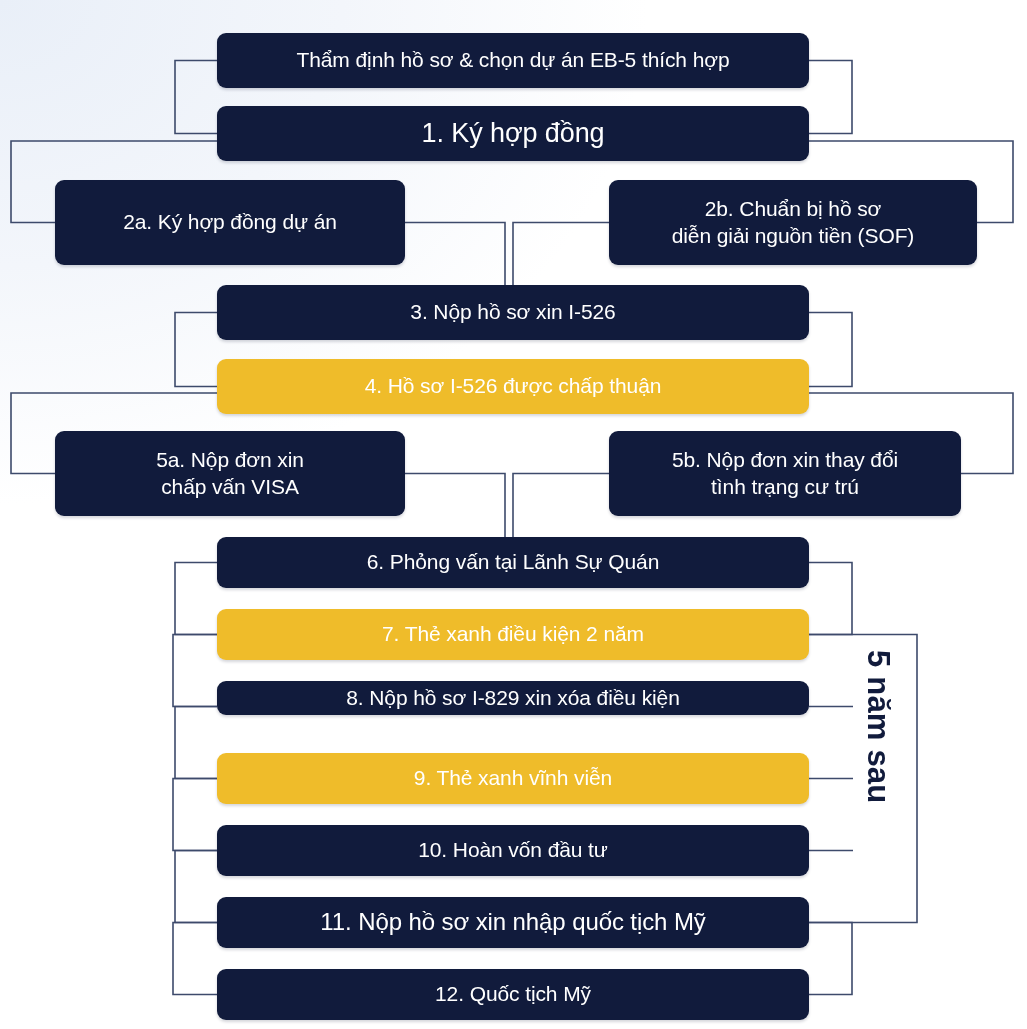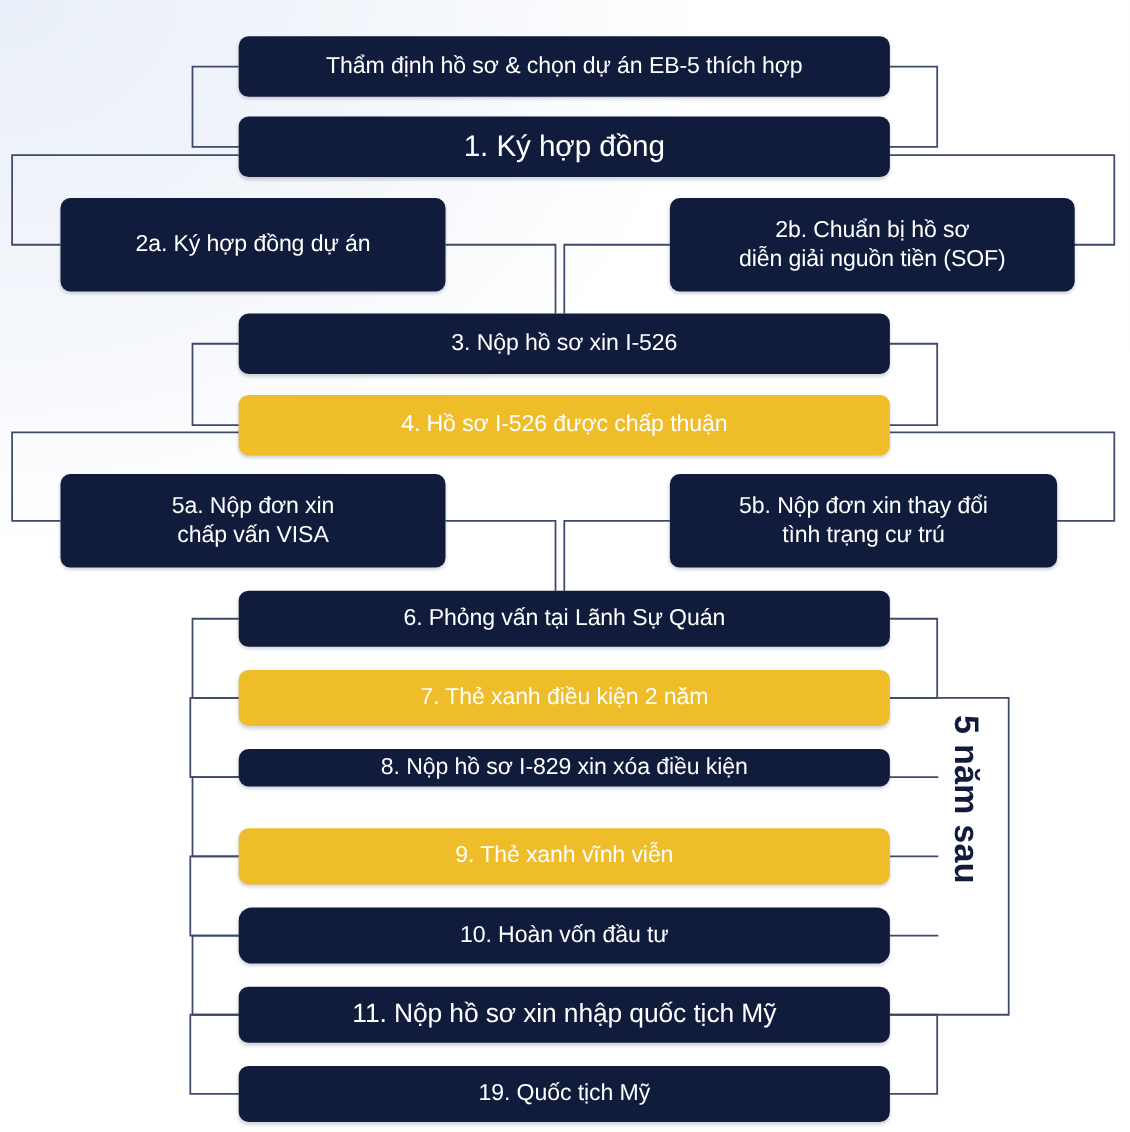--- a/index.html
+++ b/index.html
@@ -151,32 +151,32 @@
       <div class="node navy" style="left: 217px; top: 681px; width: 592px; height: 34px; font-size: 21px;">
         <span class="txt">
           <span class="ln">8. Nộp hồ sơ I-829 xin xóa điều kiện</span>
         </span>
       </div>
       <div class="node gold" style="left: 217px; top: 753px; width: 592px; height: 51px; font-size: 21px;">
         <span class="txt">
           <span class="ln">9. Thẻ xanh vĩnh viễn</span>
         </span>
       </div>
-      <div class="node navy" style="left: 217px; top: 825px; width: 592px; height: 51px; font-size: 21px; border-radius: 12px;">
+      <div class="node navy" style="left: 217px; top: 825px; width: 592px; height: 51px; font-size: 21px;">
         <span class="txt">
           <span class="ln">10. Hoàn vốn đầu tư</span>
         </span>
       </div>
       <div class="node navy" style="left: 217px; top: 897px; width: 592px; height: 51px; font-size: 24px;">
         <span class="txt">
           <span class="ln">11. Nộp hồ sơ xin nhập quốc tịch Mỹ</span>
         </span>
       </div>
       <div class="node navy" style="left: 217px; top: 969px; width: 592px; height: 51px; font-size: 21px;">
         <span class="txt">
-          <span class="ln">19. Quốc tịch Mỹ</span>
+          <span class="ln">12. Quốc tịch Mỹ</span>
         </span>
       </div>
     </div>
 
   <div class="vlabel" id="side-label" style="left: 896px; top: 650px;">5 năm sau</div>
 
 </div>
 
 </body></html>

